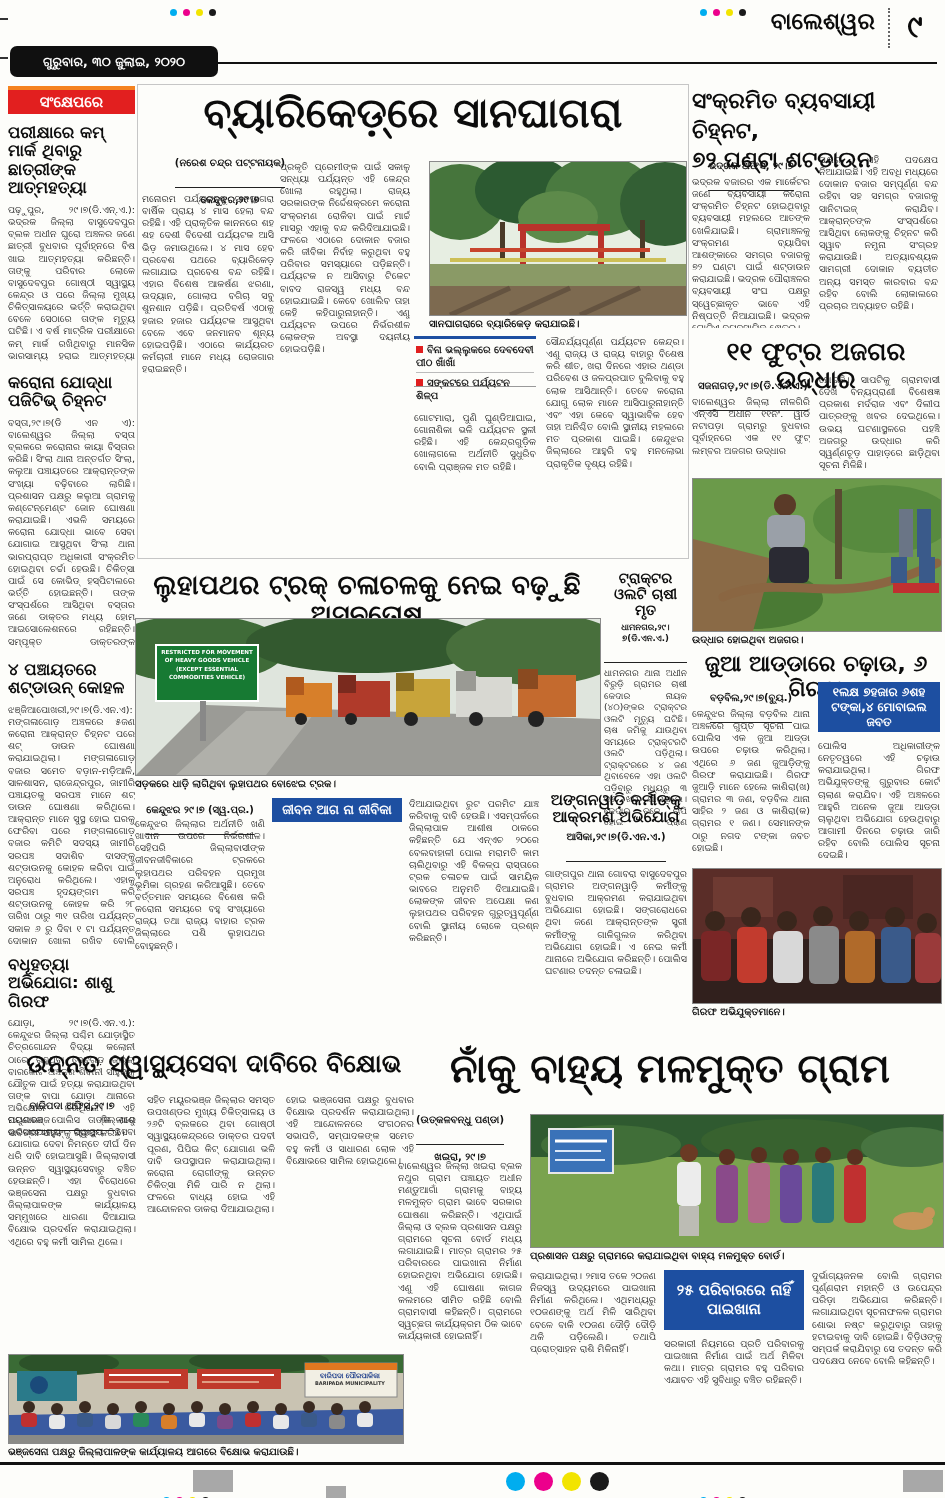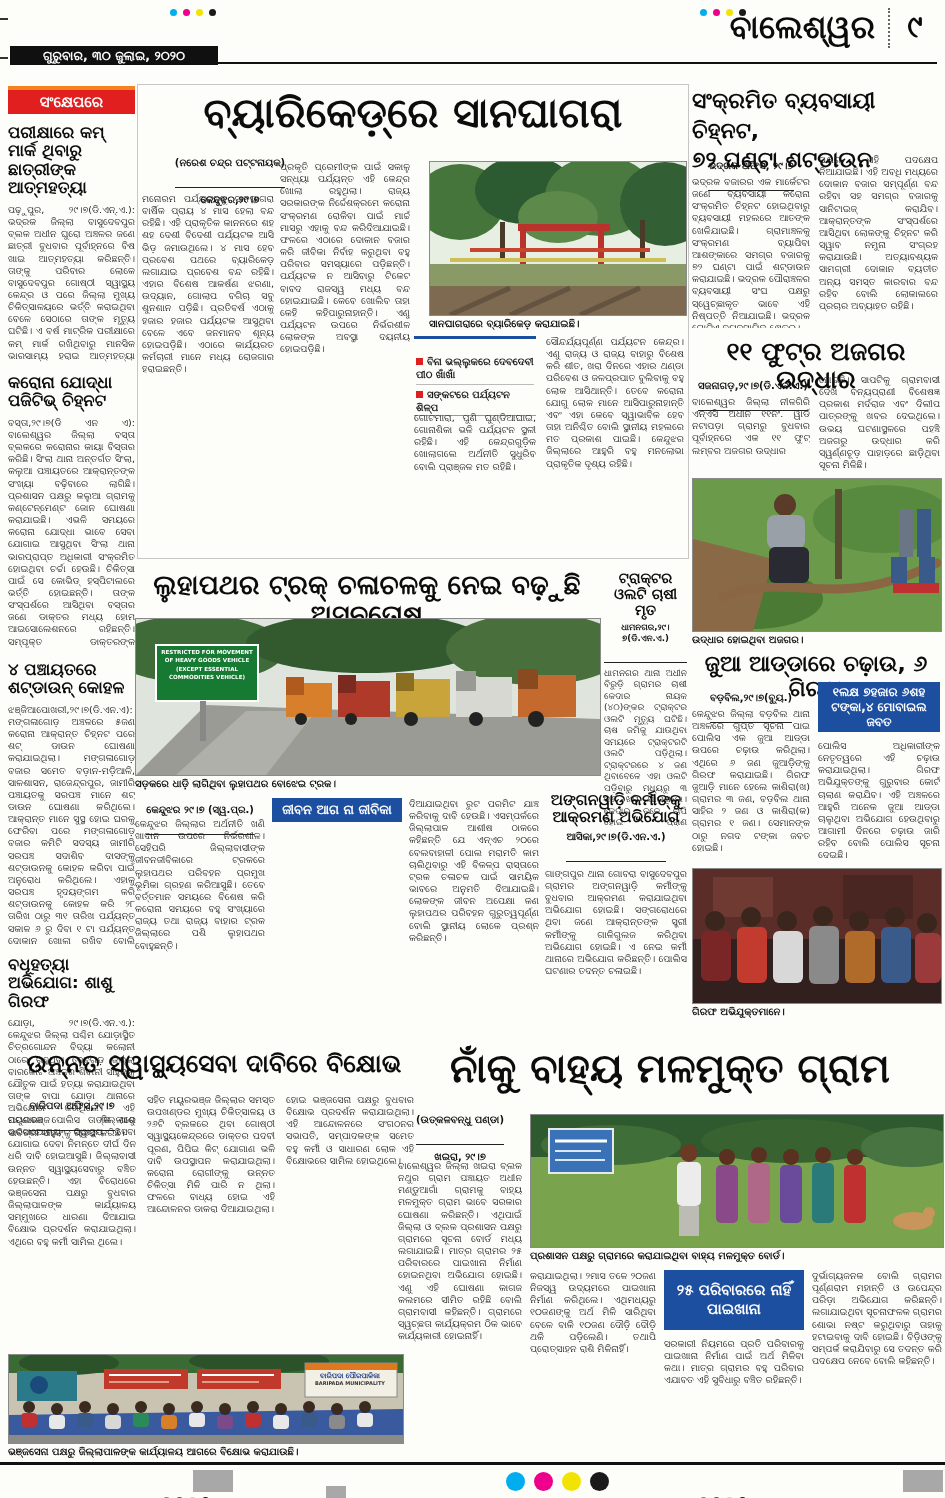--- a/index.html
+++ b/index.html
@@ -26,25 +26,25 @@
 
   <div class="abs" style="left:170px;top:1px;">
     <span class="dot" style="width:7px;height:7px;background:#00adef;margin-right:6px;"></span><span class="dot" style="width:7px;height:7px;background:#ec008c;margin-right:6px;"></span><span class="dot" style="width:7px;height:7px;background:#f2e400;margin-right:6px;"></span><span class="dot" style="width:7px;height:7px;background:#1a1a1a;"></span>
   </div>
   <div class="abs" style="left:700px;top:1px;">
     <span class="dot" style="width:7px;height:7px;background:#00adef;margin-right:6px;"></span><span class="dot" style="width:7px;height:7px;background:#ec008c;margin-right:6px;"></span><span class="dot" style="width:7px;height:7px;background:#f2e400;margin-right:6px;"></span><span class="dot" style="width:7px;height:7px;background:#1a1a1a;"></span>
   </div>
   <div class="abs" style="left:0;top:18px;width:8px;height:2px;background:#333;"></div>
   <div class="abs" style="left:0;top:57px;width:8px;height:2px;background:#333;"></div>
 
-  <div class="abs" style="left:10px;top:46px;width:208px;height:19px;background:#101010;color:#fff;display:flex;align-items:center;justify-content:center;">
+  <div class="abs" style="left:10px;top:46px;width:208px;height:31px;background:#101010;color:#fff;display:flex;align-items:center;justify-content:center;border-radius:7px;">
     <span style="font-size:12.5px;font-weight:bold;">ଗୁରୁବାର, ୩୦ ଜୁଲାଇ, ୨୦୨୦</span>
   </div>
   <div class="abs" style="left:218px;top:62px;width:719px;height:2px;background:#111;"></div>
-  <div class="abs" style="left:690px;top:8px;width:185px;text-align:right;font-size:32px;font-weight:bold;color:#0b0b0b;">ବାଲେଶ୍ୱର</div>
+  <div class="abs" style="left:690px;top:8px;width:185px;text-align:right;font-size:23px;font-weight:bold;color:#0b0b0b;">ବାଲେଶ୍ୱର</div>
   <div class="abs" style="left:888px;top:8px;height:40px;border-left:2px dotted #666;"></div>
   <div class="abs" style="left:894px;top:8px;width:42px;text-align:center;font-size:31px;font-weight:bold;color:#0b0b0b;">୯</div>
 
   <div class="abs" style="left:8px;top:86px;width:127px;">
     <div style="border-top:4px solid #f5821f;background:#e21f1f;color:#fff;text-align:center;font-weight:bold;font-size:15px;padding:3px 0;">
       <span>ସଂକ୍ଷେପରେ</span>
     </div>
     <div style="margin-top:10px;">
       <div class="hl" style="font-size:16.5px;margin-bottom:6px;">ପରୀକ୍ଷାରେ କମ୍ ମାର୍କ ଥିବାରୁ ଛାତ୍ରୀଙ୍କ ଆତ୍ମହତ୍ୟା</div>
       <div class="bt" style="height:158px;">ପଢ଼ୁପୁର, ୨୯।୭(ଡି.ଏନ୍.ଏ.): ଭଦ୍ରକ ଜିଲ୍ଲା ବାସୁଦେବପୁର ବ୍ଲକ ଅଧୀନ ଘୁରୋ ଅଞ୍ଚଳର ଜଣେ ଛାତ୍ରୀ ବୁଧବାର ପୂର୍ବାହ୍ନରେ ବିଷ ଖାଇ ଆତ୍ମହତ୍ୟା କରିଛନ୍ତି। ତାଙ୍କୁ ପରିବାର ଲୋକେ ବାସୁଦେବପୁର ଗୋଷ୍ଠୀ ସ୍ୱାସ୍ଥ୍ୟ କେନ୍ଦ୍ର ଓ ପରେ ଜିଲ୍ଲା ମୁଖ୍ୟ ଚିକିତ୍ସାଳୟରେ ଭର୍ତ୍ତି କରାଇଥିବା ବେଳେ ସେଠାରେ ତାଙ୍କ ମୃତ୍ୟୁ ଘଟିଛି। ଏ ବର୍ଷ ମାଟ୍ରିକ ପରୀକ୍ଷାରେ କମ୍ ମାର୍କ ରଖିଥିବାରୁ ମାନସିକ ଭାରସାମ୍ୟ ହରାଇ ଆତ୍ମହତ୍ୟା କରିଥିବାର ସୂଚନା ମିଳିଛି।</div>
@@ -81,21 +81,21 @@
       <rect x="88" y="62" width="92" height="7" fill="#b9322b"></rect>
       <rect x="90" y="62" width="6" height="40" fill="#b9322b"></rect>
         <rect x="168" y="62" width="6" height="40" fill="#b9322b"></rect>
       <rect x="40" y="86" width="180" height="4" fill="#c8452e"></rect>
       <rect x="20" y="96" width="216" height="4" fill="#cdbf56"></rect>
       <rect x="0" y="102" width="256" height="24" fill="#8a9a66"></rect>
       <rect x="0" y="124" width="256" height="29" fill="#7d6a50"></rect>
       <path d="M20,153 L80,126 M80,153 L140,126 M150,153 L210,126" stroke="#645340" stroke-width="5" fill="none"></path>
     </svg>
     <div class="abs cap" style="left:291px;top:233px;width:256px;">ସାନଘାଗରାରେ ବ୍ୟାରିକେଡ଼ କରାଯାଇଛି।</div>
-    <div class="abs" style="left:276px;top:251px;width:122px;height:80px;border-top:3px solid #1d4fa1;border-bottom:1px solid #999;padding:16px 2px 0 2px;box-sizing:border-box;">
+    <div class="abs" style="left:276px;top:251px;width:122px;height:51px;border-top:3px solid #1d4fa1;border-bottom:1px solid #999;padding:4px 2px 0 2px;box-sizing:border-box;">
       <div style="font-size:10px;font-weight:bold;line-height:1.3;border-bottom:1px solid #bbb;padding-bottom:3px;">
         <span class="redbul"></span><span>ବିନା ଭଲ୍ଲୁକରେ ଦେବଦେବୀ ପୀଠ ଖାଁଖାଁ</span>
       </div>
       <div style="font-size:10px;font-weight:bold;line-height:1.3;padding-top:3px;">
         <span class="redbul"></span><span>ସଙ୍କଟରେ ପର୍ଯ୍ୟଟନ ଶିଳ୍ପ</span>
       </div>
     </div>
     <div class="abs bt" style="left:4px;top:108px;width:132px;height:358px;">ମନୋରମ ପର୍ଯ୍ୟଟନକୁ ସାନଘାଗରା ବାର୍ଷିକ ପ୍ରାୟ ୪ ମାସ ହେଲା ବନ୍ଦ ରହିଛି। ଏହି ପ୍ରାକୃତିକ କାନନରେ ଶହ ଶହ ଦେଶୀ ବିଦେଶୀ ପର୍ଯ୍ୟଟକ ଆସି ଭିଡ଼ ଜମାଉଥିଲେ। ୪ ମାସ ହେବ ପ୍ରବେଶ ପଥରେ ବ୍ୟାରିକେଡ଼ ଲଗାଯାଇ ପ୍ରବେଶ ବନ୍ଦ ରହିଛି। ଏହାର ବିଶେଷ ଆକର୍ଷଣ ଝରଣା, ଉଦ୍ୟାନ, ଗୋଲାପ ବଗିଚା ସବୁ ଶୁନଶାନ ପଡ଼ିଛି। ପ୍ରତିବର୍ଷ ଏଠାକୁ ହଜାର ହଜାର ପର୍ଯ୍ୟଟକ ଆସୁଥିବା ବେଳେ ଏବେ ଜନମାନବ ଶୂନ୍ୟ ହୋଇପଡ଼ିଛି। ଏଠାରେ କାର୍ଯ୍ୟରତ କର୍ମଚାରୀ ମାନେ ମଧ୍ୟ ରୋଜଗାର ହରାଇଛନ୍ତି।</div>
     <div class="abs bt" style="left:142px;top:76px;width:130px;height:390px;">ପ୍ରକୃତି ପ୍ରେମୀଙ୍କ ପାଇଁ ସକାଳୁ ସନ୍ଧ୍ୟା ପର୍ଯ୍ୟନ୍ତ ଏହି କେନ୍ଦ୍ର ଖୋଲା ରହୁଥିଲା। ରାଜ୍ୟ ସରକାରଙ୍କ ନିର୍ଦ୍ଦେଶକ୍ରମେ କରୋନା ସଂକ୍ରମଣ ରୋକିବା ପାଇଁ ମାର୍ଚ୍ଚ ମାସରୁ ଏହାକୁ ବନ୍ଦ କରିଦିଆଯାଇଛି। ଫଳରେ ଏଠାରେ ଦୋକାନ ବଜାର କରି ଜୀବିକା ନିର୍ବାହ କରୁଥିବା ବହୁ ପରିବାର ସମସ୍ୟାରେ ପଡ଼ିଛନ୍ତି। ପର୍ଯ୍ୟଟକ ନ ଆସିବାରୁ ଟିକେଟ ବାବଦ ରାଜସ୍ୱ ମଧ୍ୟ ବନ୍ଦ ହୋଇଯାଇଛି। କେବେ ଖୋଲିବ ତାହା କେହି କହିପାରୁନାହାନ୍ତି। ଏଣୁ ପର୍ଯ୍ୟଟନ ଉପରେ ନିର୍ଭରଶୀଳ ଲୋକଙ୍କ ଅବସ୍ଥା ଦୟନୀୟ ହୋଇପଡ଼ିଛି।</div>
     <div class="abs bt" style="left:276px;top:327px;width:122px;height:139px;">ଗୋଟମାରା, ପୁଣି ଘୁଣ୍ଡିଆଘାଇ, ଗୋନାଶିକା ଭଳି ପର୍ଯ୍ୟଟନ ସ୍ଥଳୀ ରହିଛି। ଏହି କେନ୍ଦ୍ରଗୁଡ଼ିକ ଖୋଲାଗଲେ ଅର୍ଥନୀତି ସୁଧୁରିବ ବୋଲି ପ୍ରାଞ୍ଜଳ ମତ ରହିଛି।</div>

